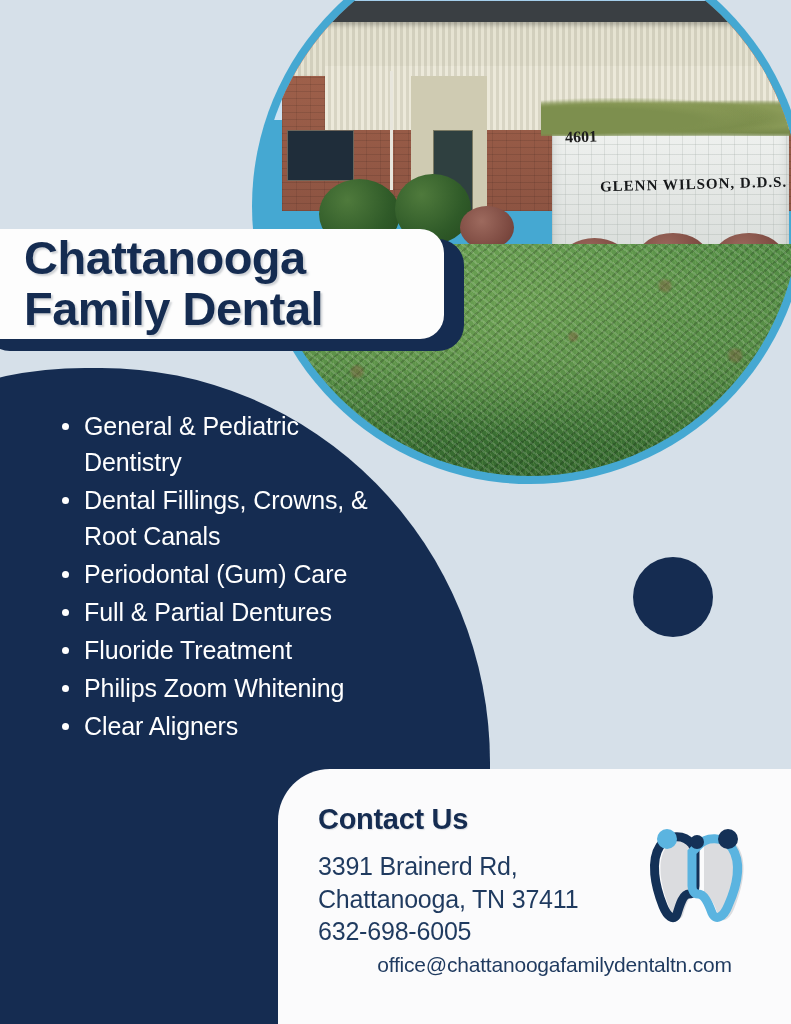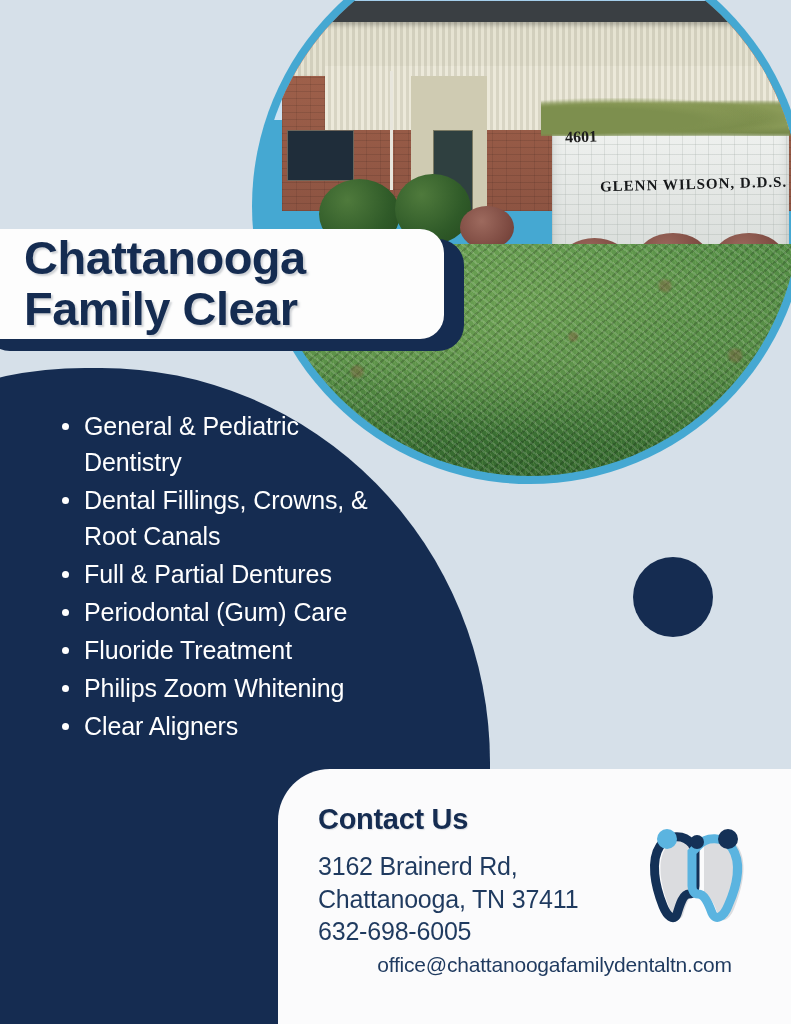--- a/index.html
+++ b/index.html
@@ -371,40 +371,40 @@
 
   <div class="navy-blob"></div>
   <div class="navy-blob-fill"></div>
 
   <div class="navy-dot"></div>
 
   <div class="title-wrap">
     <div class="title-shadow"></div>
     <div class="title-card">
       <div class="title-line">Chattanooga</div>
-      <div class="title-line">Family Clear</div>
+      <div class="title-line">Family Dental</div>
     </div>
   </div>
 
   <div class="services">
     <ul class="services-list">
       <li>General &amp; Pediatric Dentistry</li>
       <li>Dental Fillings, Crowns, &amp; Root Canals</li>
+      <li>Periodontal (Gum) Care</li>
       <li>Full &amp; Partial Dentures</li>
-      <li>Periodontal (Gum) Care</li>
       <li>Fluoride Treatment</li>
       <li>Philips Zoom Whitening</li>
       <li>Clear Aligners</li>
     </ul>
   </div>
 
   <div class="contact-card">
     <div class="contact-heading">Contact Us</div>
     <div class="contact-lines">
-      <div>3162 Brainerd Rd,</div>
+      <div>3391 Brainerd Rd,</div>
       <div>Chattanooga, TN 37411</div>
       <div>632-698-6005</div>
       <div class="contact-email">office@chattanoogafamilydentaltn.com</div>
     </div>
   </div>
 
   <div class="logo">
     <svg viewBox="0 0 112 108" width="112" height="108">
       <g transform="translate(3,3)" opacity="0.28">
         <path d="M50 16 C42 6 26 6 18 18 C8 33 13 58 21 78 C25 88 32 94 35 86 C38 76 41 66 47 66 L47 22 Z" fill="#8b8f96"></path>

